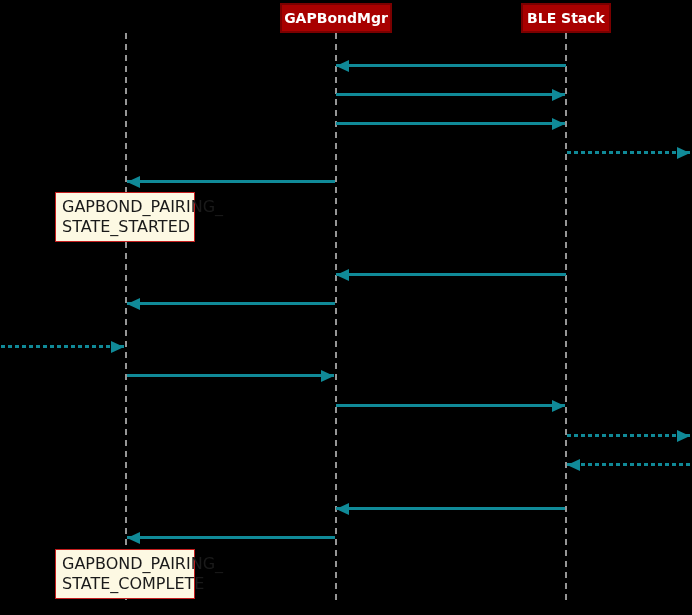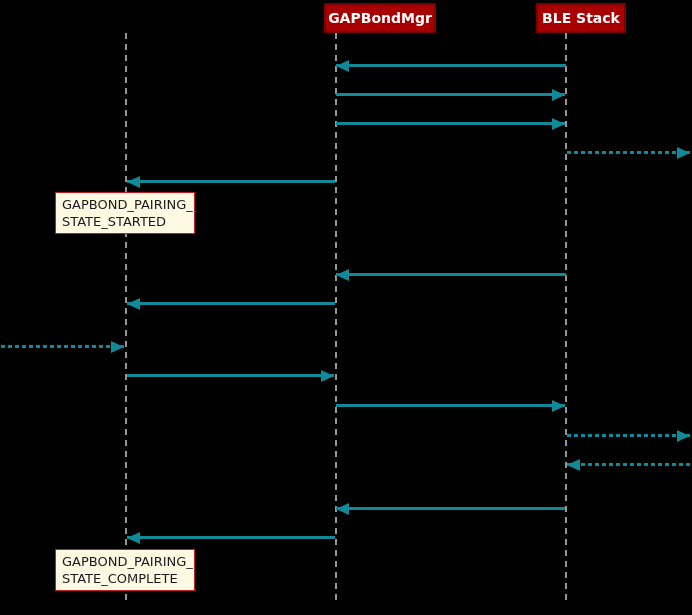--- a/index.html
+++ b/index.html
@@ -24,22 +24,22 @@
     border: 2px solid var(--participant-border, #7a0000);
     color: var(--participant-text, #ffffff);
     font-weight: bold;
     font-size: 14px;
     display: flex;
     align-items: center;
     justify-content: center;
     white-space: nowrap;
   }
   #p-application { left: 75px;  width: 102px; }
-  #p-gapbondmgr  { left: 280px; width: 112px; margin-left: 44px; }
-  #p-blestack    { left: 536px; width: 90px;  }
+  #p-gapbondmgr  { left: 280px; width: 112px; }
+  #p-blestack    { left: 521px; width: 90px;  }
 
   .lifeline {
     position: absolute;
     top: 33px;
     height: 571px;
     width: 2px;
     background: repeating-linear-gradient(
       180deg,
       var(--lifeline, #969696) 0px, var(--lifeline, #969696) 6px,
       transparent 6px, transparent 11px);
@@ -67,21 +67,21 @@
   }
   .arrow-head.right { border-left: 13px solid var(--arrow, #108a98); }
   .arrow-head.left  { border-right: 13px solid var(--arrow, #108a98); }
 
   .note {
     position: absolute;
     box-sizing: border-box;
     background: var(--note-fill, #fdf9e3);
     border: 1px solid var(--note-border, #c41e1e);
     color: var(--note-text, #1a1a1a);
-    font-size: 13px;
+    font-size: 16px;
     line-height: 1.28;
     padding: 4px 0 3px 6px;
     white-space: pre-line;
   }
   #note-started  { left: 55px; top: 192px; width: 140px; min-height: 40px; }
   #note-complete { left: 55px; top: 549px; width: 140px; min-height: 40px; }
 </style>
 </head>
 <body>
 

